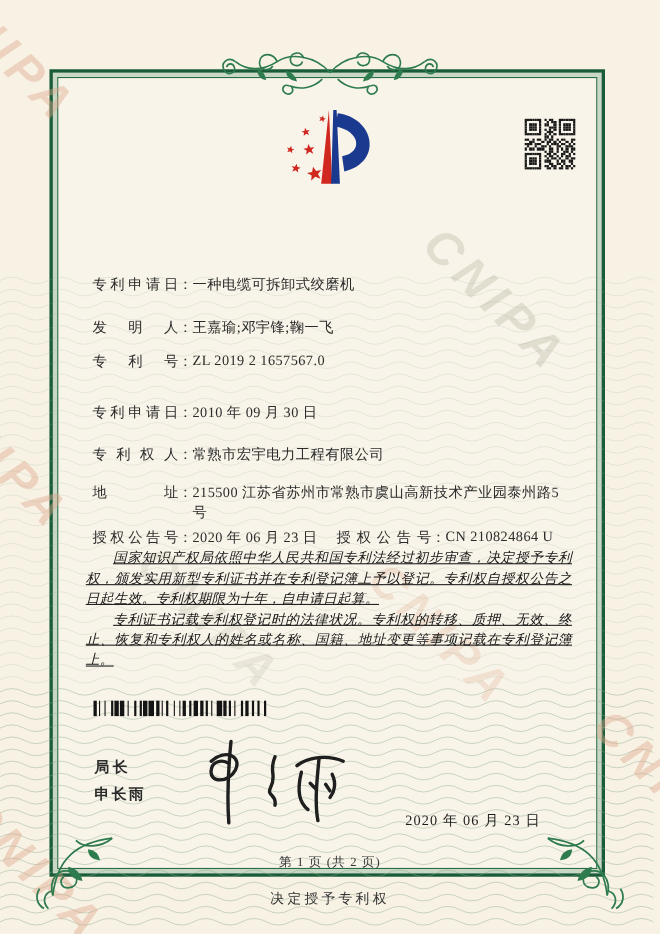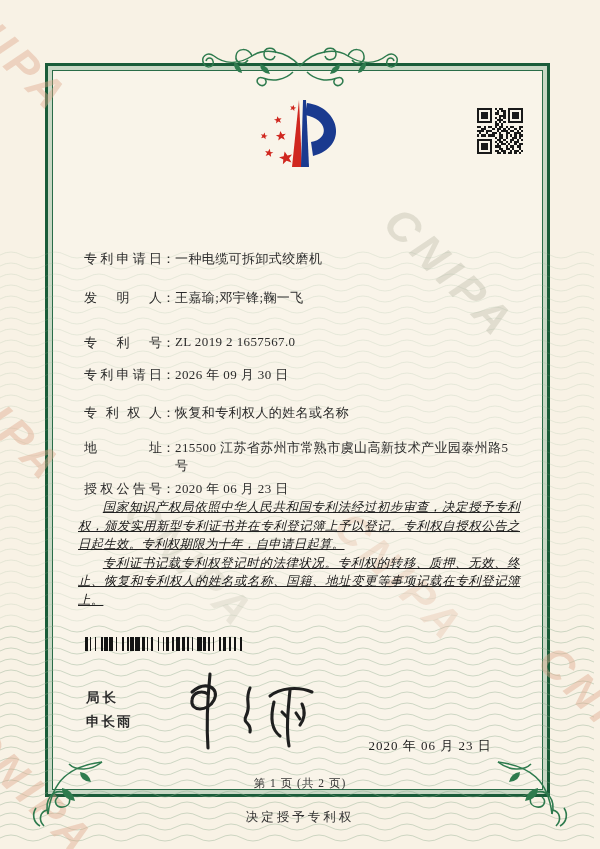--- a/index.html
+++ b/index.html
@@ -390,34 +390,37 @@
       </div>
 
 
     <div class="fields">
       <div class="frow" style="top:0;">
         <span class="flabel">专利申请日</span><span class="fcolon">：</span><span class="fval">一种电缆可拆卸式绞磨机</span>
       </div>
       <div class="frow" style="top:39px;">
         <span class="flabel">发明人</span><span class="fcolon">：</span><span class="fval">王嘉瑜;邓宇锋;鞠一飞</span>
       </div>
-      <div class="frow" style="top:84px;">
+      <div class="frow" style="top:70px;">
         <span class="flabel">专利号</span><span class="fcolon">：</span><span class="fval">ZL 2019 2 1657567.0</span>
       </div>
       <div class="frow" style="top:116px;">
-        <span class="flabel">专利申请日</span><span class="fcolon">：</span><span class="fval">2026 年 09 月 30 日</span>
+        <span class="flabel">专利申请日</span><span class="fcolon">：</span><span class="fval">2010 年 09 月 30 日</span>
       </div>
       <div class="frow" style="top:154px;">
-        <span class="flabel">专利权人</span><span class="fcolon">：</span><span class="fval">恢复和专利权人的姓名或名称</span>
+        <span class="flabel">专利权人</span><span class="fcolon">：</span><span class="fval">常熟市宏宇电力工程有限公司</span>
       </div>
       <div class="frow" style="top:189px;">
         <span class="flabel">地址</span><span class="fcolon">：</span><span class="fval fval-wrap">215500 江苏省苏州市常熟市虞山高新技术产业园泰州路5号</span>
       </div>
       <div class="frow" style="top:230px;">
         <span class="flabel">授权公告号</span><span class="fcolon">：</span><span class="fval">2020 年 06 月 23 日</span>
+        <span class="pair2">
+          <span class="flabel2">授权公告号</span><span class="fcolon">：</span><span class="fval">CN 210824864 U</span>
+        </span>
       </div>
     </div>
 
     <div class="body-text">
       <p>国家知识产权局依照中华人民共和国专利法经过初步审查，决定授予专利权，颁发实用新型专利证书并在专利登记簿上予以登记。专利权自授权公告之日起生效。专利权期限为十年，自申请日起算。</p>
       <p>专利证书记载专利权登记时的法律状况。专利权的转移、质押、无效、终止、恢复和专利权人的姓名或名称、国籍、地址变更等事项记载在专利登记簿上。</p>
     </div>
 
     <div class="barcode">
         <b style="left: 0px; width: 3.23711px;"></b>

